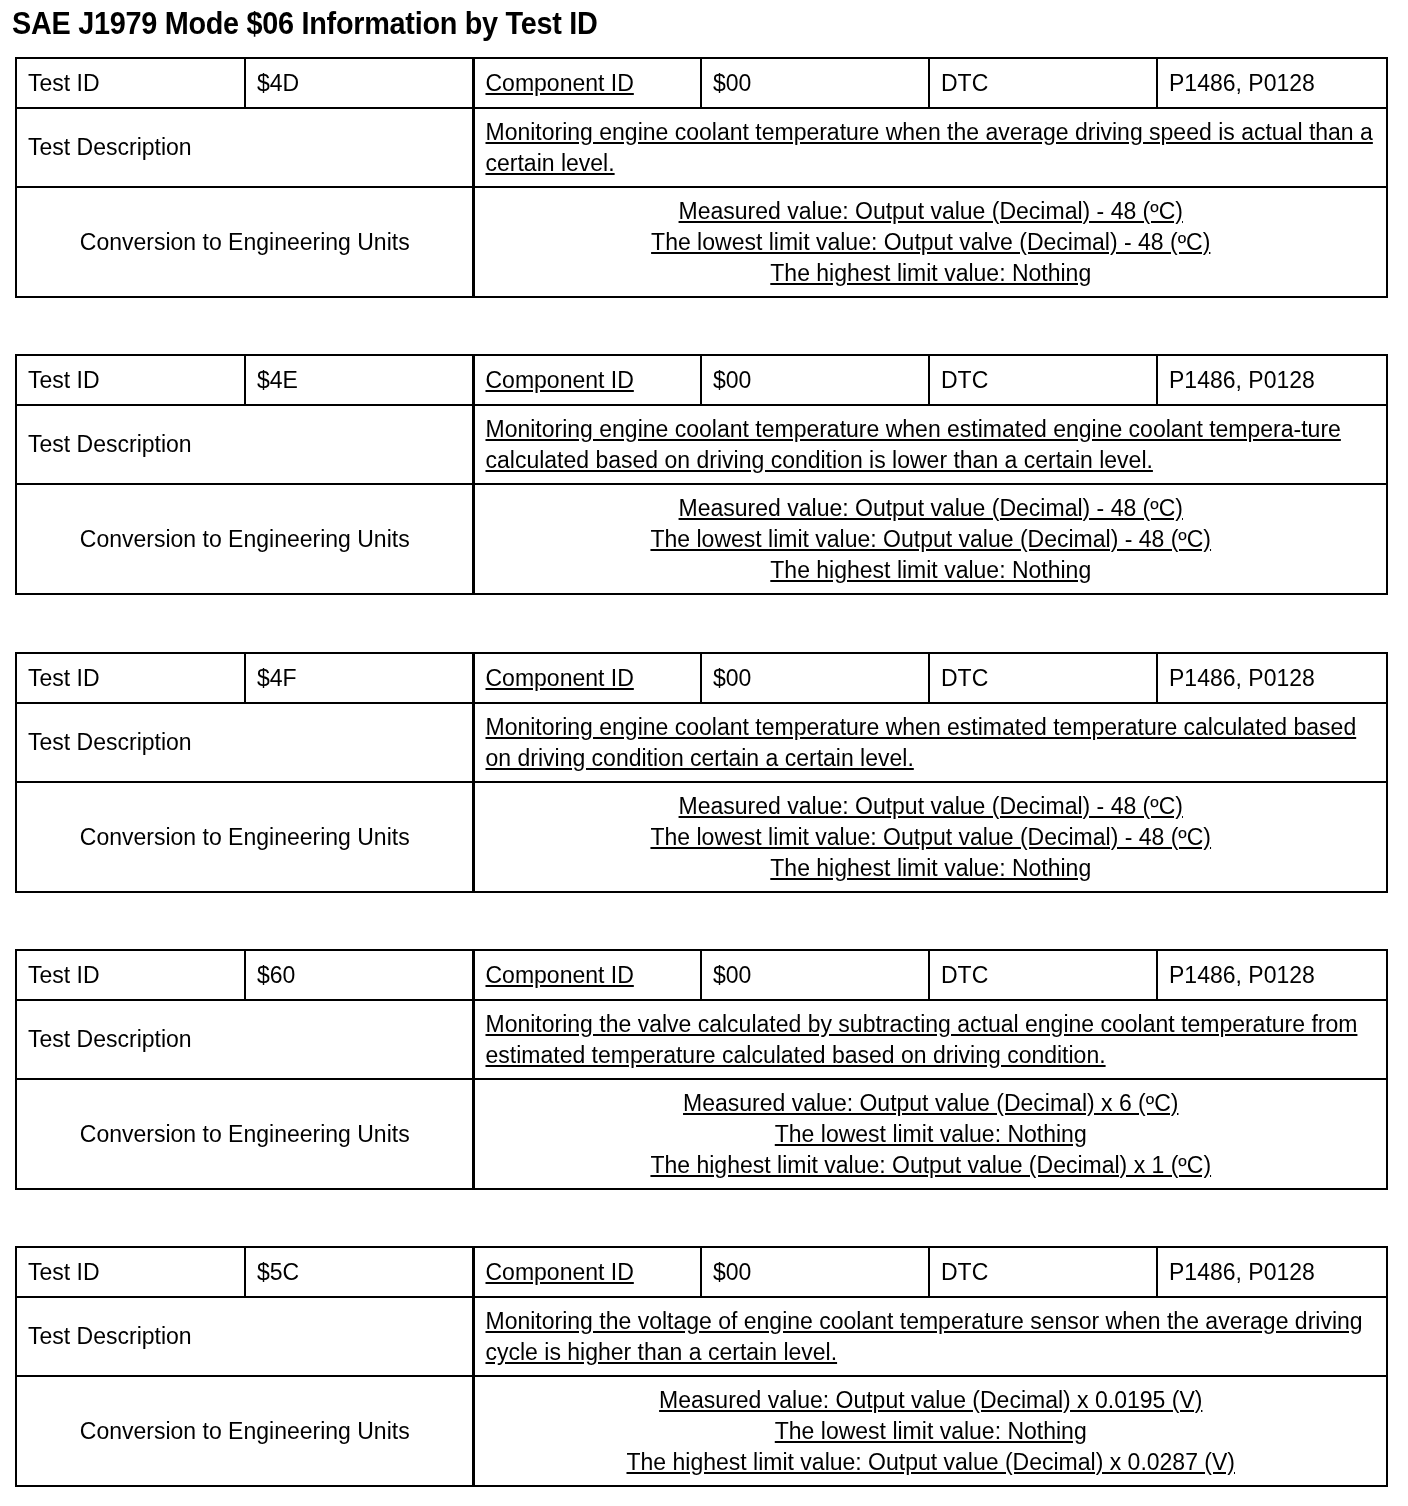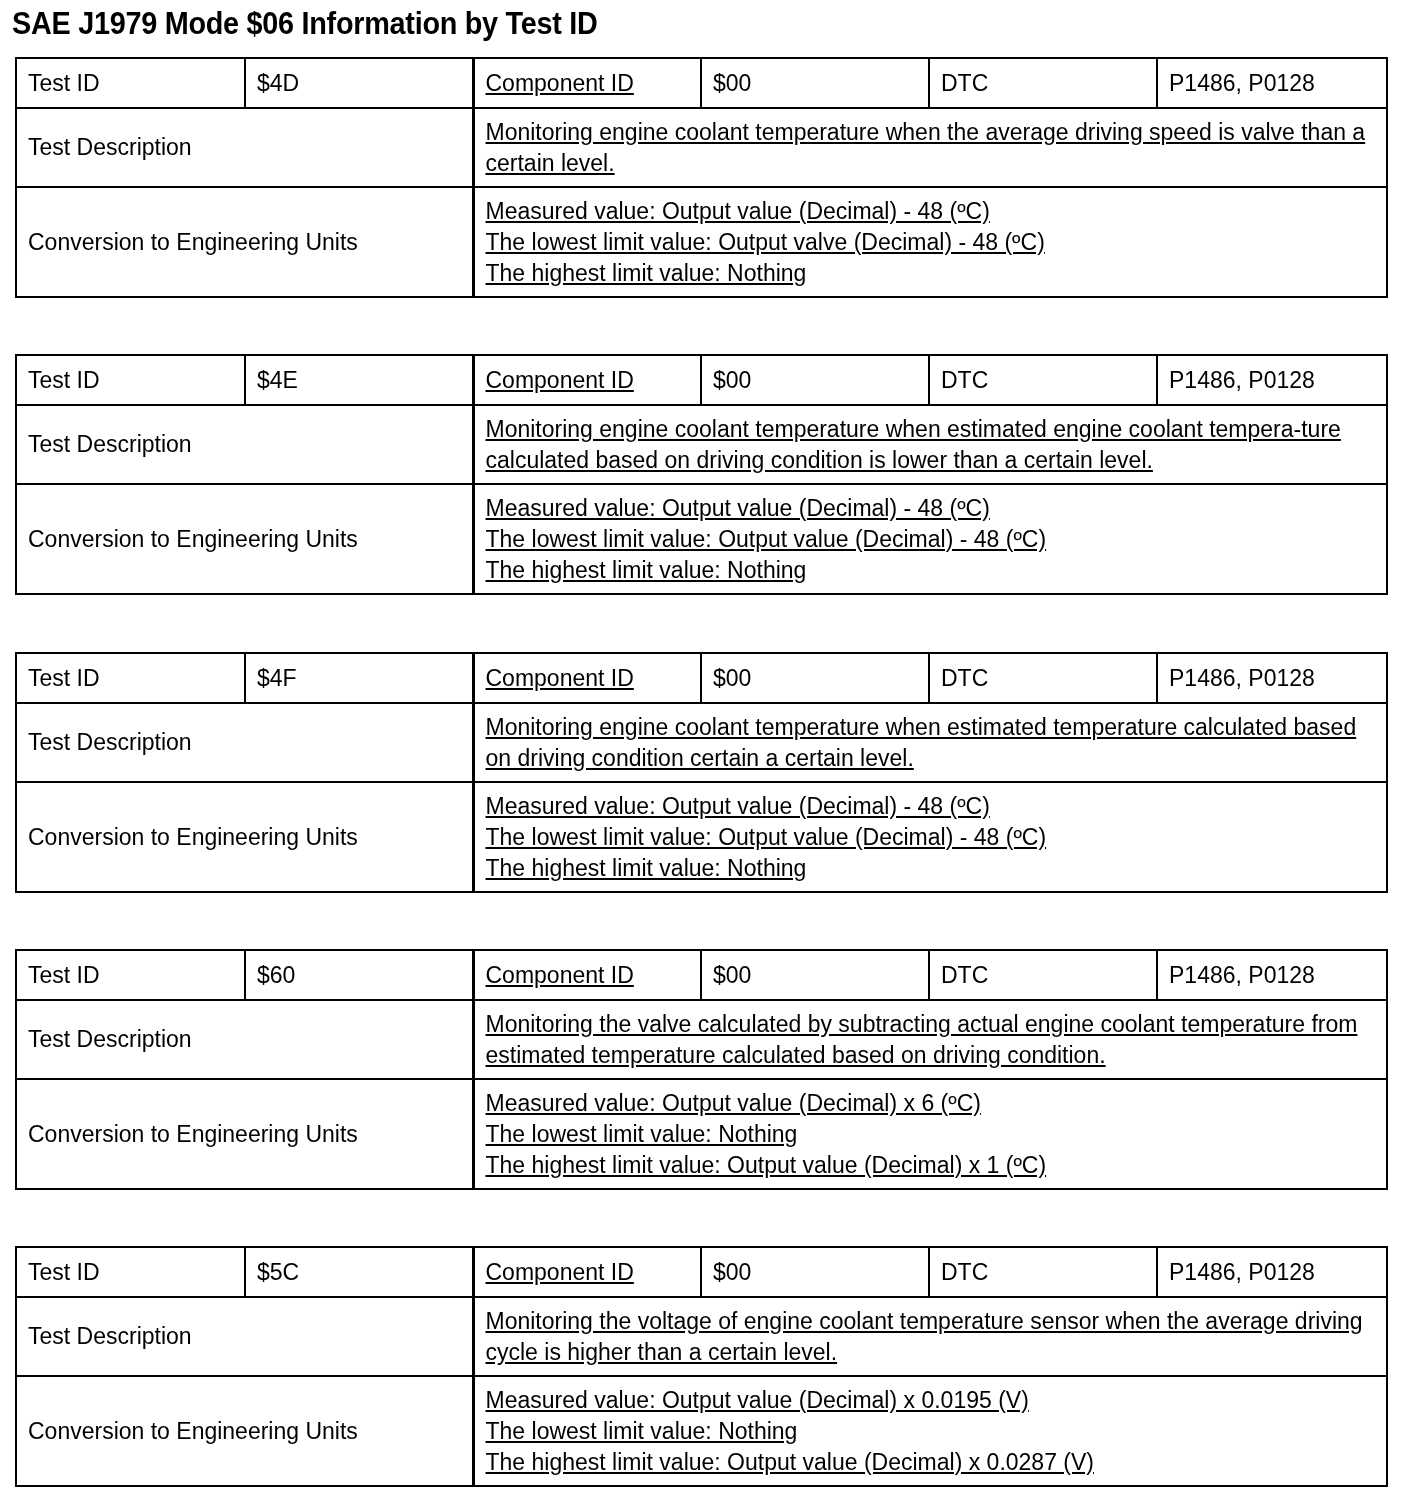--- a/index.html
+++ b/index.html
@@ -39,21 +39,21 @@
       line-height: 31px;
     }
     .test-table td {
       border: 2px solid #000000;
       padding: 0 10px 0 11px;
       vertical-align: middle;
       word-wrap: break-word;
     }
     .test-table tr.row-header td { height: 48px; }
     .test-table tr.row-desc td { height: 77px; }
-    .test-table tr.row-conv td { height: 108px; }
+    .test-table tr.row-conv td { height: 108px; text-align: center; }
     .test-table td.divider-left { border-left-width: 3px; text-decoration: underline; }
     .test-table tr.row-header td { border-bottom-width: 2px; }
     .desc-text, .conv-line {
       display: block;
     }
     .conv-line { white-space: nowrap; }
   </style>
 </head>
 <body>
 
@@ -73,21 +73,21 @@
     <td>Test ID</td>
     <td>$4D</td>
     <td class="divider-left">Component ID</td>
     <td>$00</td>
     <td>DTC</td>
     <td>P1486, P0128</td>
   </tr>
   <tr class="row-desc">
     <td colspan="2">Test Description</td>
     <td colspan="4" class="divider-left">
-          <span class="desc-text">Monitoring engine coolant temperature when the average driving speed is valve than a certain level.</span>
+          <span class="desc-text">Monitoring engine coolant temperature when the average driving speed is actual than a certain level.</span>
         </td>
   </tr>
   <tr class="row-conv">
     <td colspan="2">Conversion to Engineering Units</td>
     <td colspan="4" class="divider-left">
       <span class="conv-line">Measured value: Output value (Decimal) - 48 (ºC)</span>
       <span class="conv-line">The lowest limit value: Output valve (Decimal) - 48 (ºC)</span>
       <span class="conv-line">The highest limit value: Nothing</span>
     </td>
   </tr>

